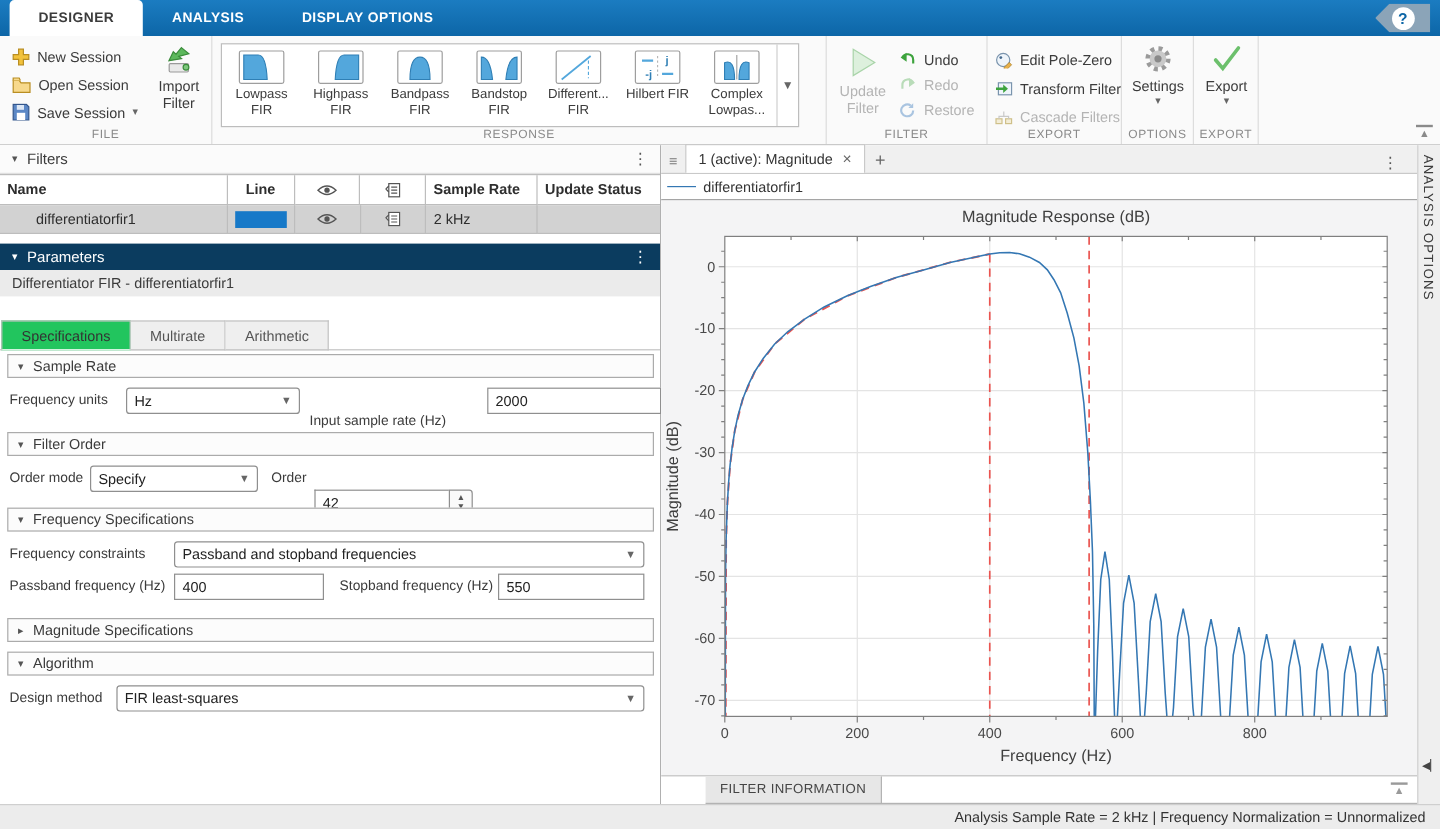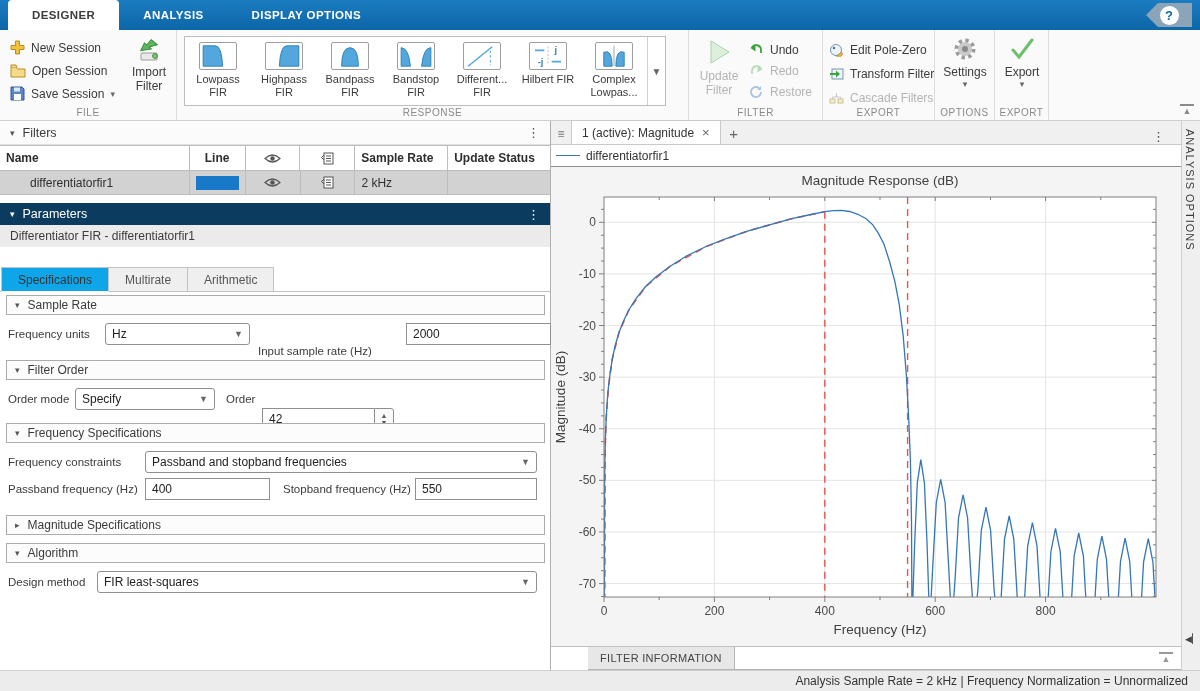--- a/index.html
+++ b/index.html
@@ -38,21 +38,21 @@
   .tbl-row { top:50px; height:24px; background:#d2d2d2; }
   .cw-name{width:190px;} .cw-line{width:56px;justify-content:center;} .cw-eye{width:55px;justify-content:center;} .cw-note{width:55px;justify-content:center;} .cw-rate{width:93px;} .cw-status{width:102px;border-right:none!important;}
   .swatch { width:44px; height:14px; }
   .params-bar { top:82px; height:22px; background:#0b3c5f; color:#fff; display:flex; align-items:center; padding-left:10px; gap:8px; font-size:12.5px; }
   .params-bar .kebab { color:#fff; }
   .desc-row { top:104px; height:22px; background:#ebebeb; display:flex; align-items:center; padding-left:10px; font-size:12px; color:#3b3b3b; }
 
   .spec-tabs { top:146px; height:25px; border-bottom:1px solid #c2c2c2; display:flex; padding-left:1px; }
   .spec-tab { padding:0 16px; height:25px; line-height:25px; font-size:12px; color:#555; background:#efefef; border:1px solid #c2c2c2; border-left:none; }
   .spec-tab:first-child { border-left:1px solid #c2c2c2; }
-  .spec-tab.active { background:#0ea5e9; color:#333; border-bottom:1px solid #fff; }
+  .spec-tab.active { background:#22c55e; color:#333; border-bottom:1px solid #fff; }
 
   .secbox { left:6px; width:539px; height:20px; border:1px solid #ababab; background:#fcfcfc; display:flex; align-items:center; gap:8px; padding-left:8px; font-size:12px; color:#3b3b3b; }
   .tri { font-size:9px; color:#555; }
   .formrow { left:0; width:551px; height:26px; display:flex; align-items:center; font-size:11.5px; color:#3b3b3b; }
   .flabel { position:absolute; white-space:nowrap; }
   .select { position:absolute; height:22px; border:1px solid #8f8f8f; border-radius:3px; background:#fff; display:flex; align-items:center; padding:0 6px; font-size:12px; color:#222; }
   .select .dd { margin-left:auto; color:#666; font-size:9px; padding-left:6px; }
   .tinput { position:absolute; height:22px; border:1px solid #8f8f8f; background:#fff; font-size:12px; color:#222; padding:0 6px; font-family:inherit; }
   .spinner { position:absolute; height:22px; display:flex;margin-top:40px; }
   .spinner input { width:112px; height:22px; border:1px solid #8f8f8f; border-right:none; font-size:12px; padding:0 6px; font-family:inherit; color:#222;}

